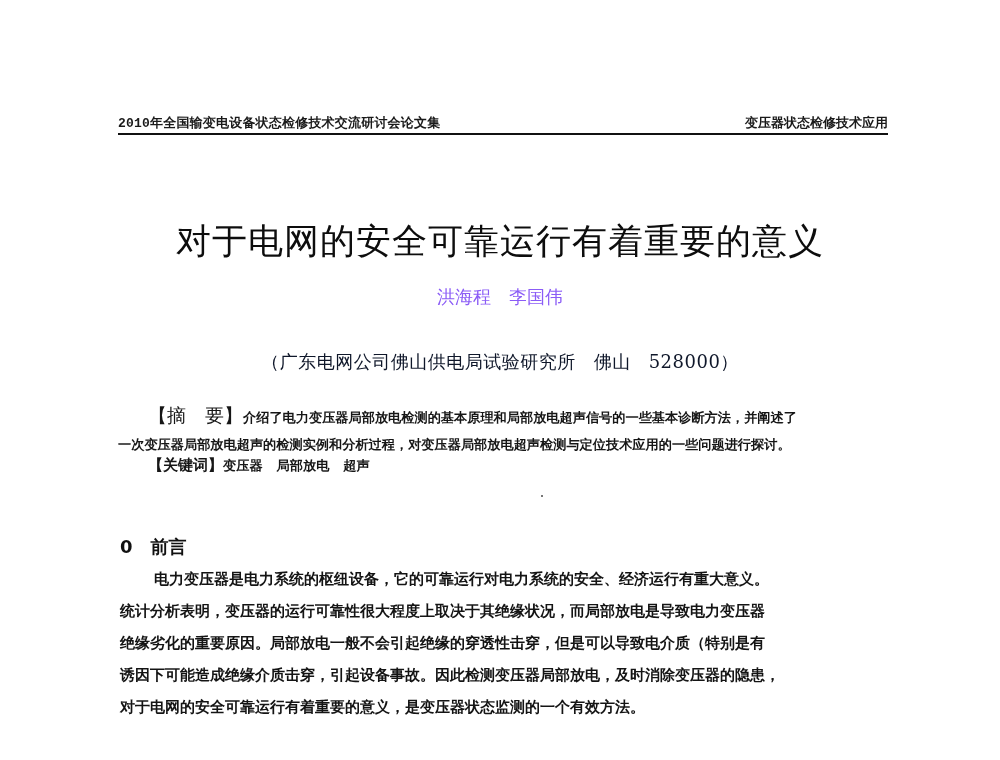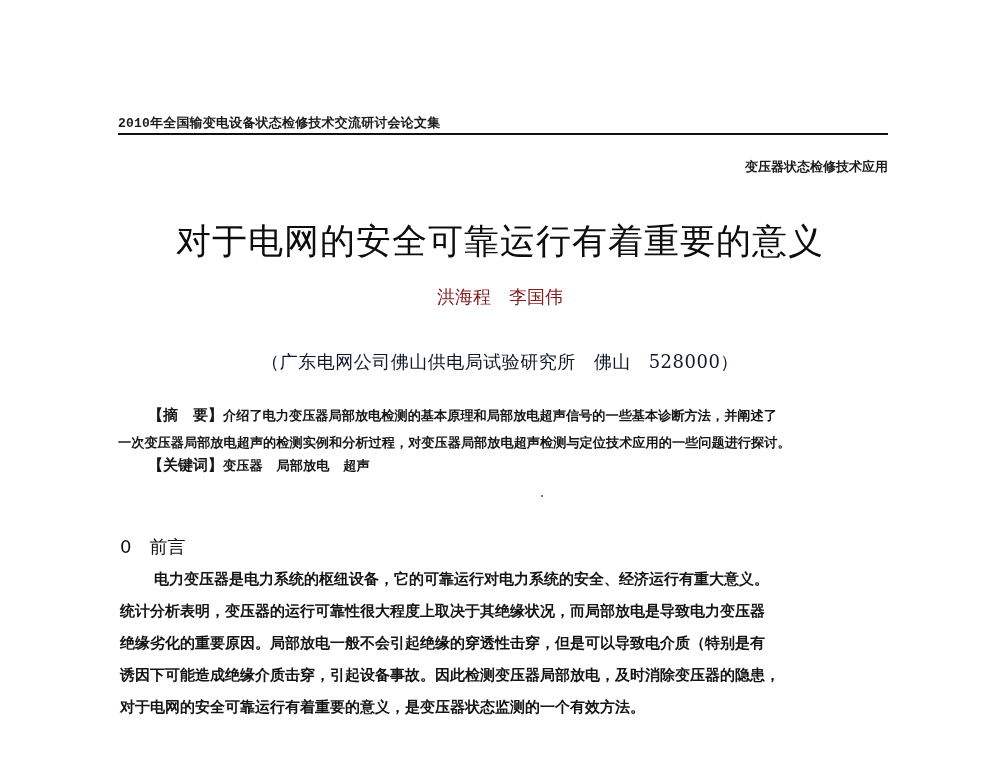--- a/index.html
+++ b/index.html
@@ -29,21 +29,20 @@
       position: absolute;
       left: 0;
       top: 2px;
       letter-spacing: 0.2px;
       font-family: Liberation Mono, monospace;
     }
     .running-header .right {
       position: absolute;
       right: 0;
       top: 2px;
-      margin-top: 44px;
     }
     .header-rule {
       position: absolute;
       left: 118px;
       top: 133px;
       width: 770px;
       height: 2px;
       background: #111111;
     }
     .title {
@@ -58,21 +57,21 @@
       letter-spacing: 1px;
       color: #0d0d0d;
     }
     .authors {
       position: absolute;
       left: 0;
       top: 285px;
       width: 1000px;
       text-align: center;
       font-size: 18px;
-      color: #7f1d1d;
+      color: #8b5cf6;
     }
     .authors span + span {
       margin-left: 18px;
     }
     .affiliation {
       position: absolute;
       left: 0;
       top: 326px;
       width: 1000px;
       text-align: center;
@@ -96,22 +95,22 @@
       color: #161616;
     }
     .abstract .line1 {
       padding-left: 30px;
       white-space: nowrap;
     }
     .abstract .line2 {
       white-space: nowrap;
     }
     .abstract .label {
-      font-size: 15px;
-      font-weight: bold;
+      font-size: 19px;
+      font-weight: normal;
     }
     .keywords {
       position: absolute;
       left: 148px;
       top: 456px;
       font-size: 13.2px;
       font-weight: bold;
       color: #161616;
       white-space: nowrap;
     }
@@ -128,21 +127,21 @@
       width: 2px;
       height: 2px;
       background: #777777;
     }
     .section-heading {
       position: absolute;
       left: 120px;
       top: 520px;
       font-family: "DejaVu Sans", "Liberation Sans", sans-serif;
       font-size: 18px;
-      font-weight: normal;
+      font-weight: bold;
       color: #111111;
     }
     .section-heading .num {
       margin-right: 18px;
     }
     .body-text {
       position: absolute;
       left: 120px;
       top: 563px;
       width: 770px;

